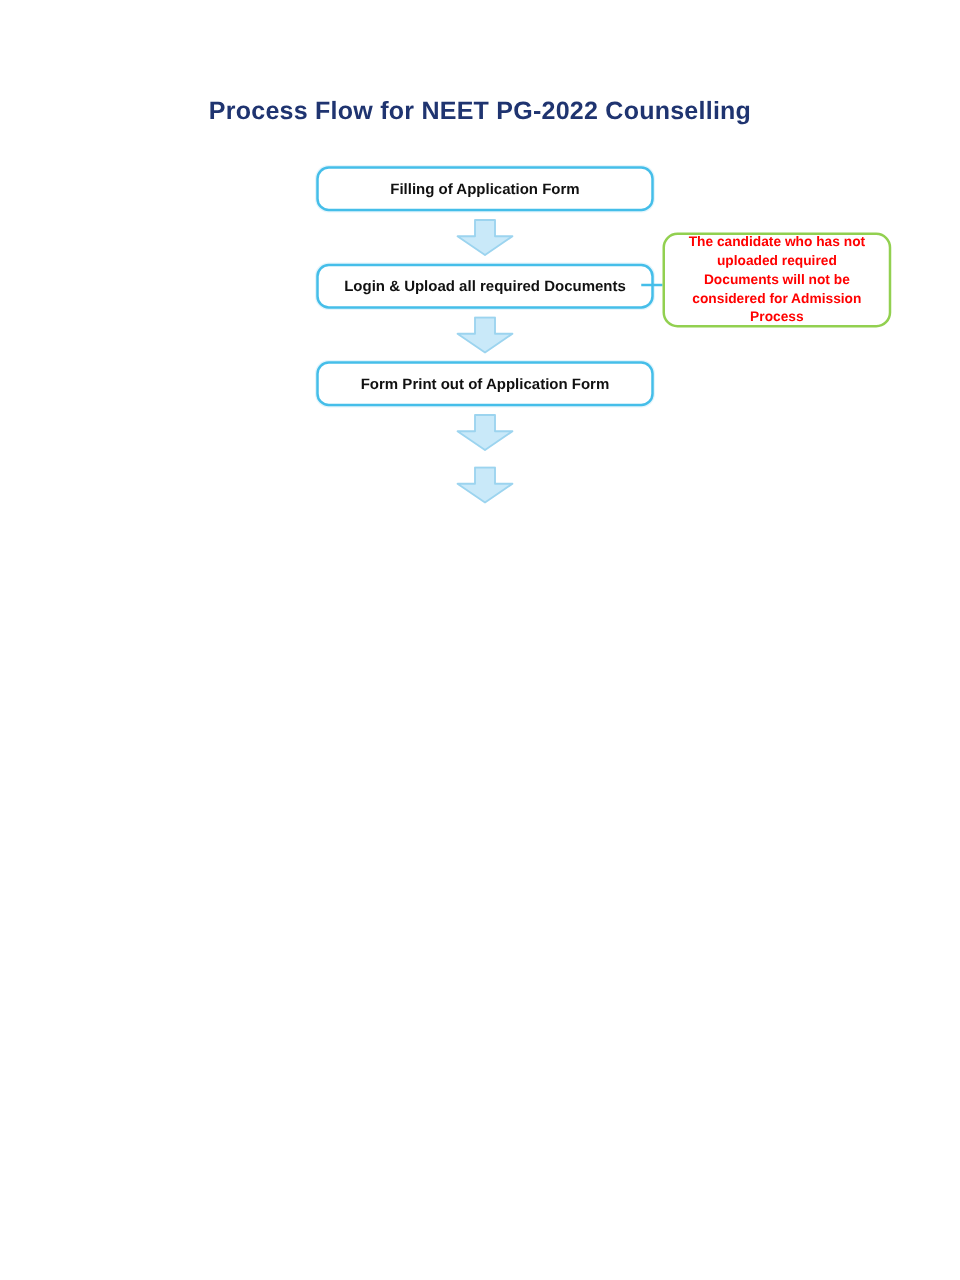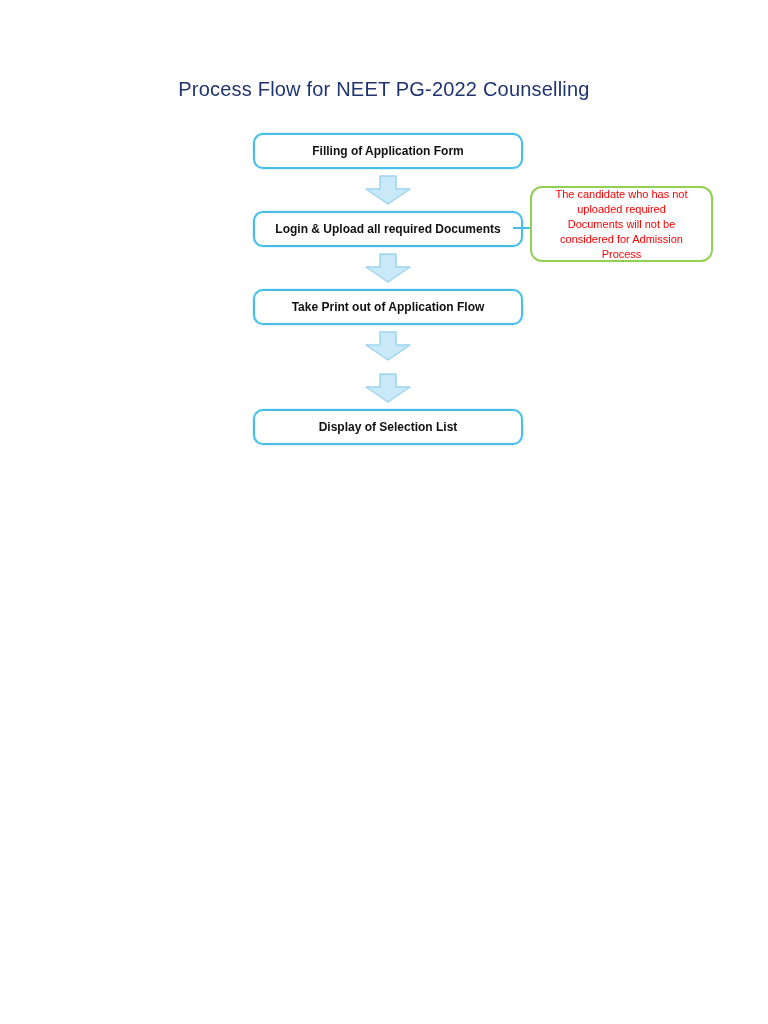--- a/index.html
+++ b/index.html
@@ -14,21 +14,21 @@
     overflow: hidden;
   }
 
   .title {
     position: absolute;
     top: 78px;
     left: 0;
     width: 768px;
     text-align: center;
     font-size: 20px;
-    font-weight: normal;
+    font-weight: bold;
     color: #1F3470;
     letter-spacing: 0.2px;
   }
 
   .flow-column {
     position: absolute;
     left: 253px;
     top: 133px;
     width: 270px;
     display: flex;
@@ -67,21 +67,21 @@
     border: 2px solid #92D050;
     border-radius: 12px;
     background: #ffffff;
     display: flex;
     align-items: center;
     justify-content: center;
     padding: 4px 18px;
     text-align: center;
     font-size: 11px;
     line-height: 15px;
-    font-weight: normal;
+    font-weight: bold;
     color: #FF0000;
   }
 
   .connector {
     position: absolute;
     left: 513px;
     top: 227px;
     width: 17px;
     height: 2px;
     background: #45BEE9;
@@ -110,39 +110,36 @@
       <span>Login &amp; Upload all required Documents</span>
     </div>
 
     <div class="arrow-wrap">
       <svg width="46" height="30" viewBox="0 0 46 30">
         <polygon points="15,1 31,1 31,14 45,14 23,29 1,14 15,14" fill="#C9E9F9" stroke="#9CD4EF" stroke-width="1.5" stroke-linejoin="round"></polygon>
       </svg>
     </div>
 
     <div class="flow-box">
-      <span>Take Print out of Application Flow</span>
+      <span>Form Print out of Application Form</span>
     </div>
 
     <div class="arrow-wrap">
       <svg width="46" height="30" viewBox="0 0 46 30">
         <polygon points="15,1 31,1 31,14 45,14 23,29 1,14 15,14" fill="#C9E9F9" stroke="#9CD4EF" stroke-width="1.5" stroke-linejoin="round"></polygon>
       </svg>
     </div>
 
 
     <div class="arrow-wrap">
       <svg width="46" height="30" viewBox="0 0 46 30">
         <polygon points="15,1 31,1 31,14 45,14 23,29 1,14 15,14" fill="#C9E9F9" stroke="#9CD4EF" stroke-width="1.5" stroke-linejoin="round"></polygon>
       </svg>
     </div>
 
-    <div class="flow-box">
-      <span>Display of Selection List</span>
-    </div>
 
   </div>
 
   <div class="connector"></div>
 
   <div class="callout">
     <span>The candidate who has not uploaded required Documents will not be considered for Admission Process</span>
   </div>
 
 </div>

